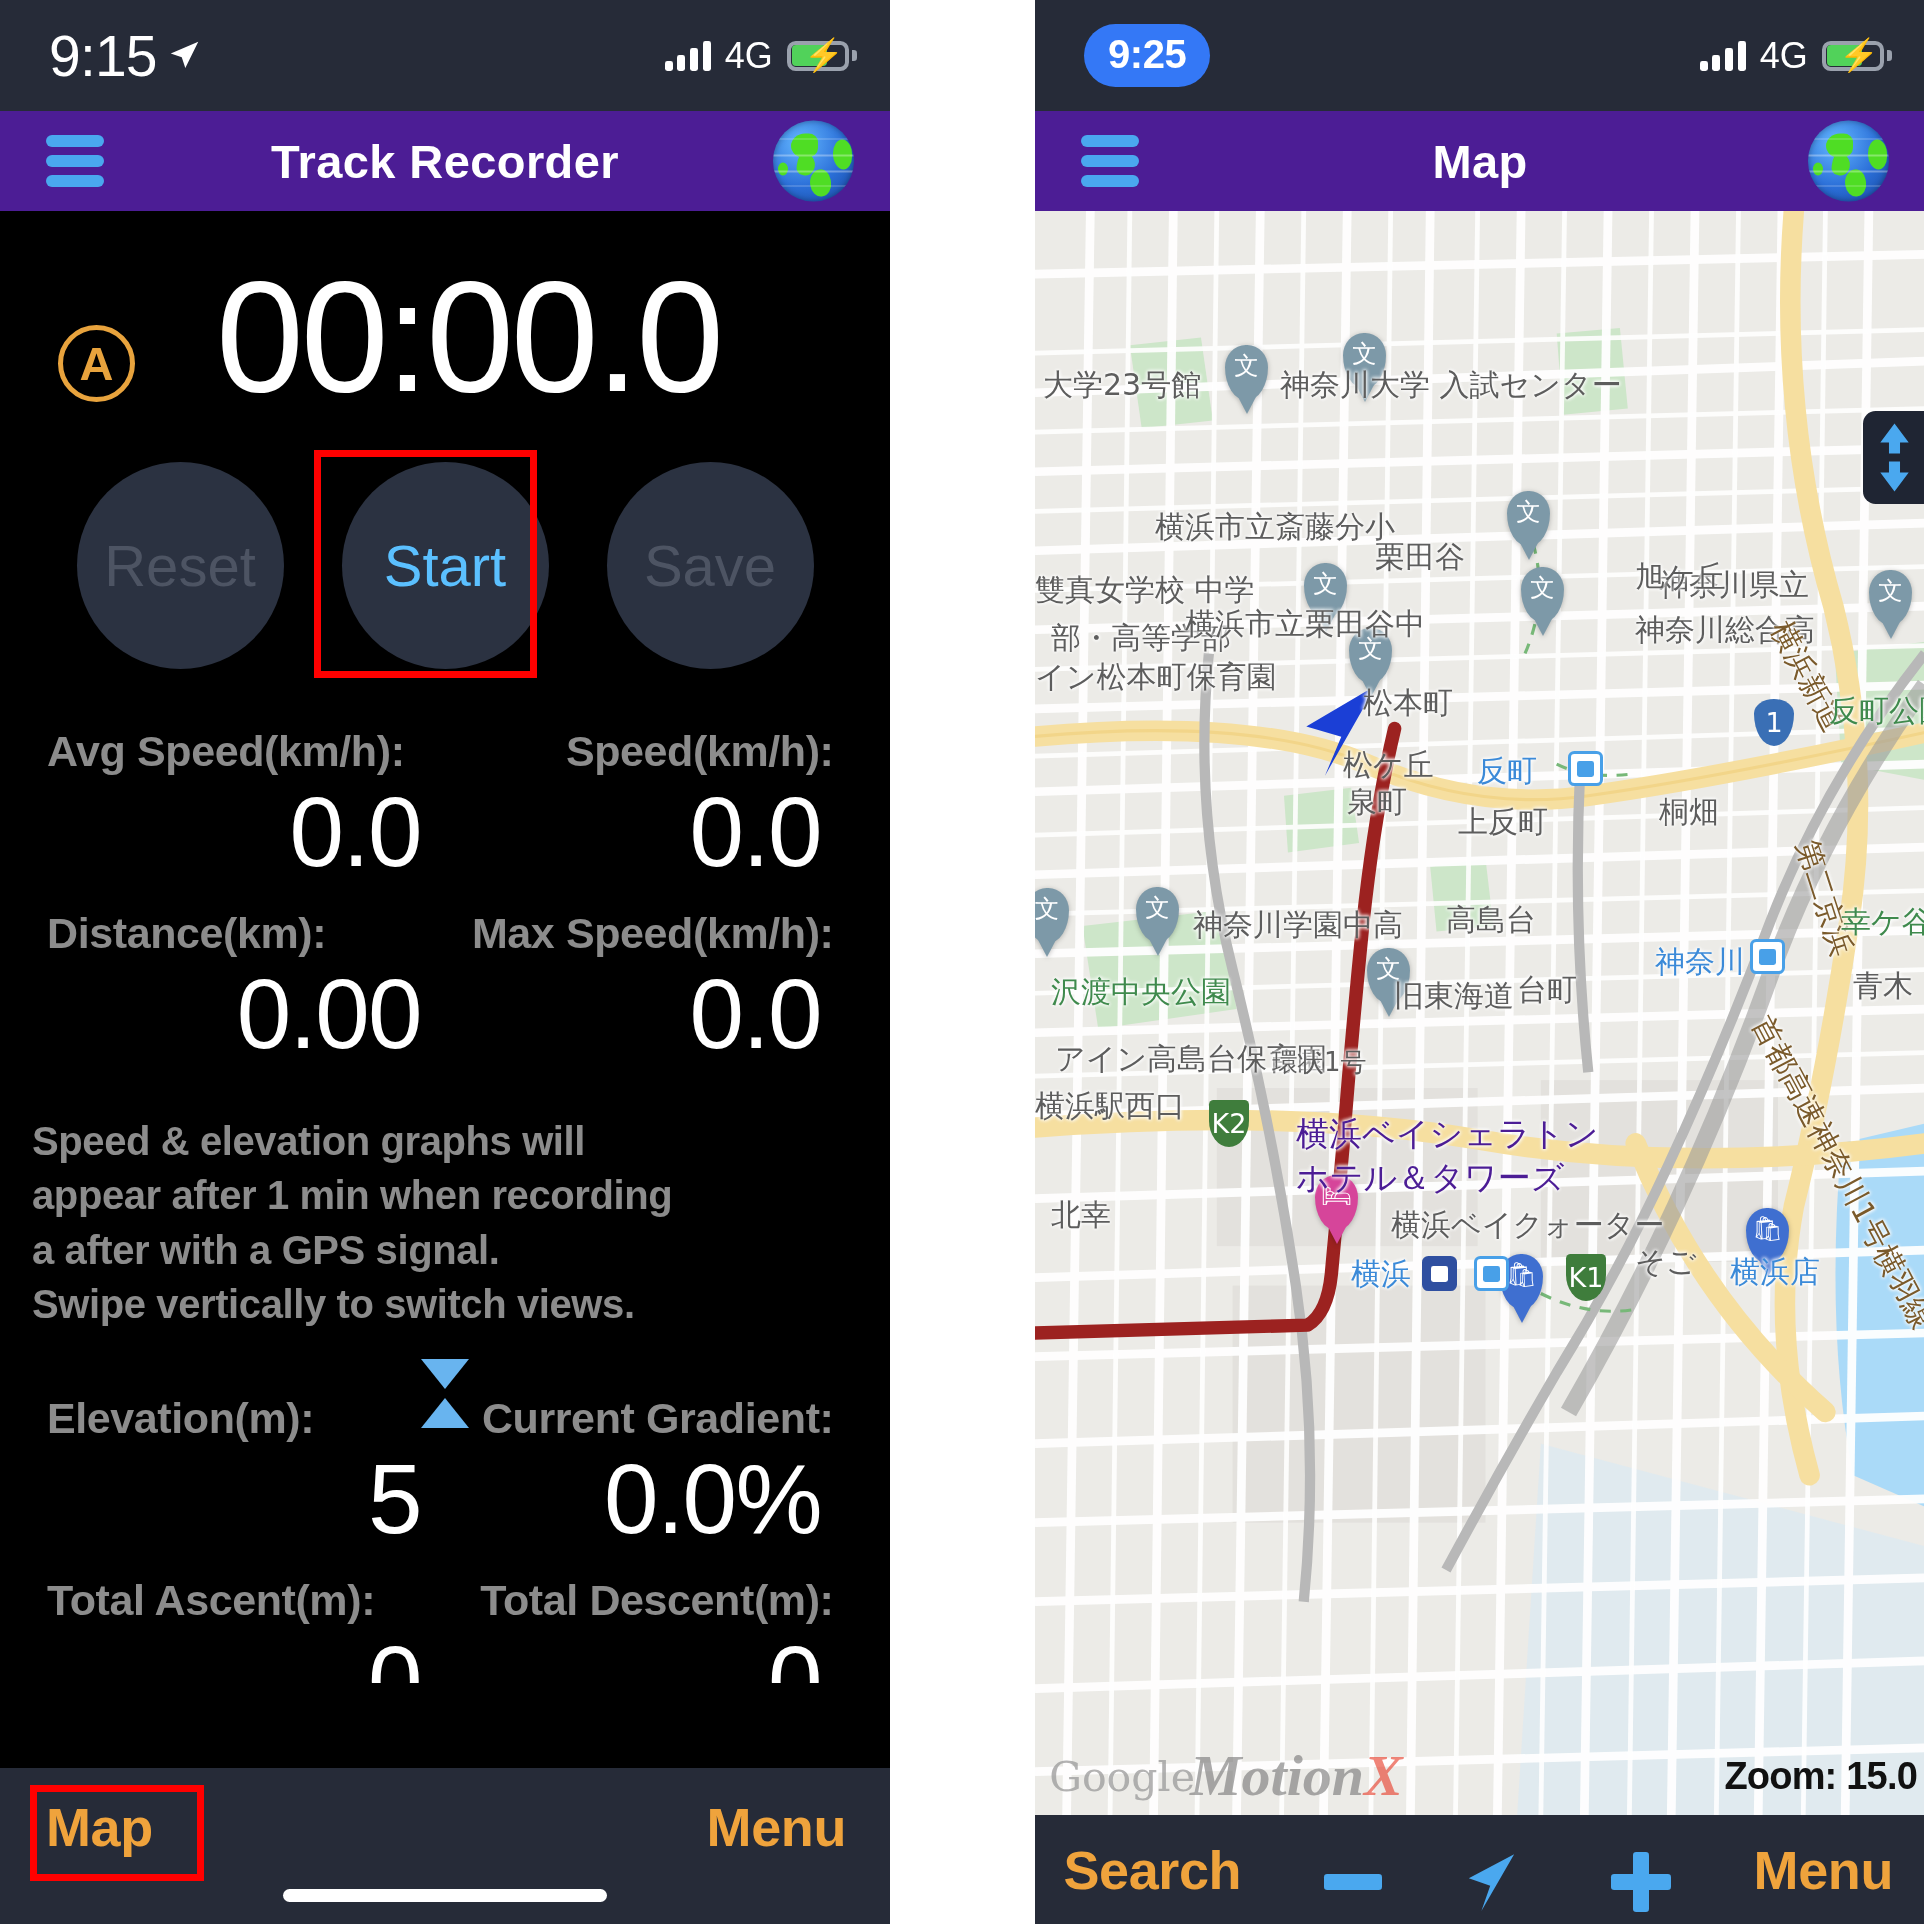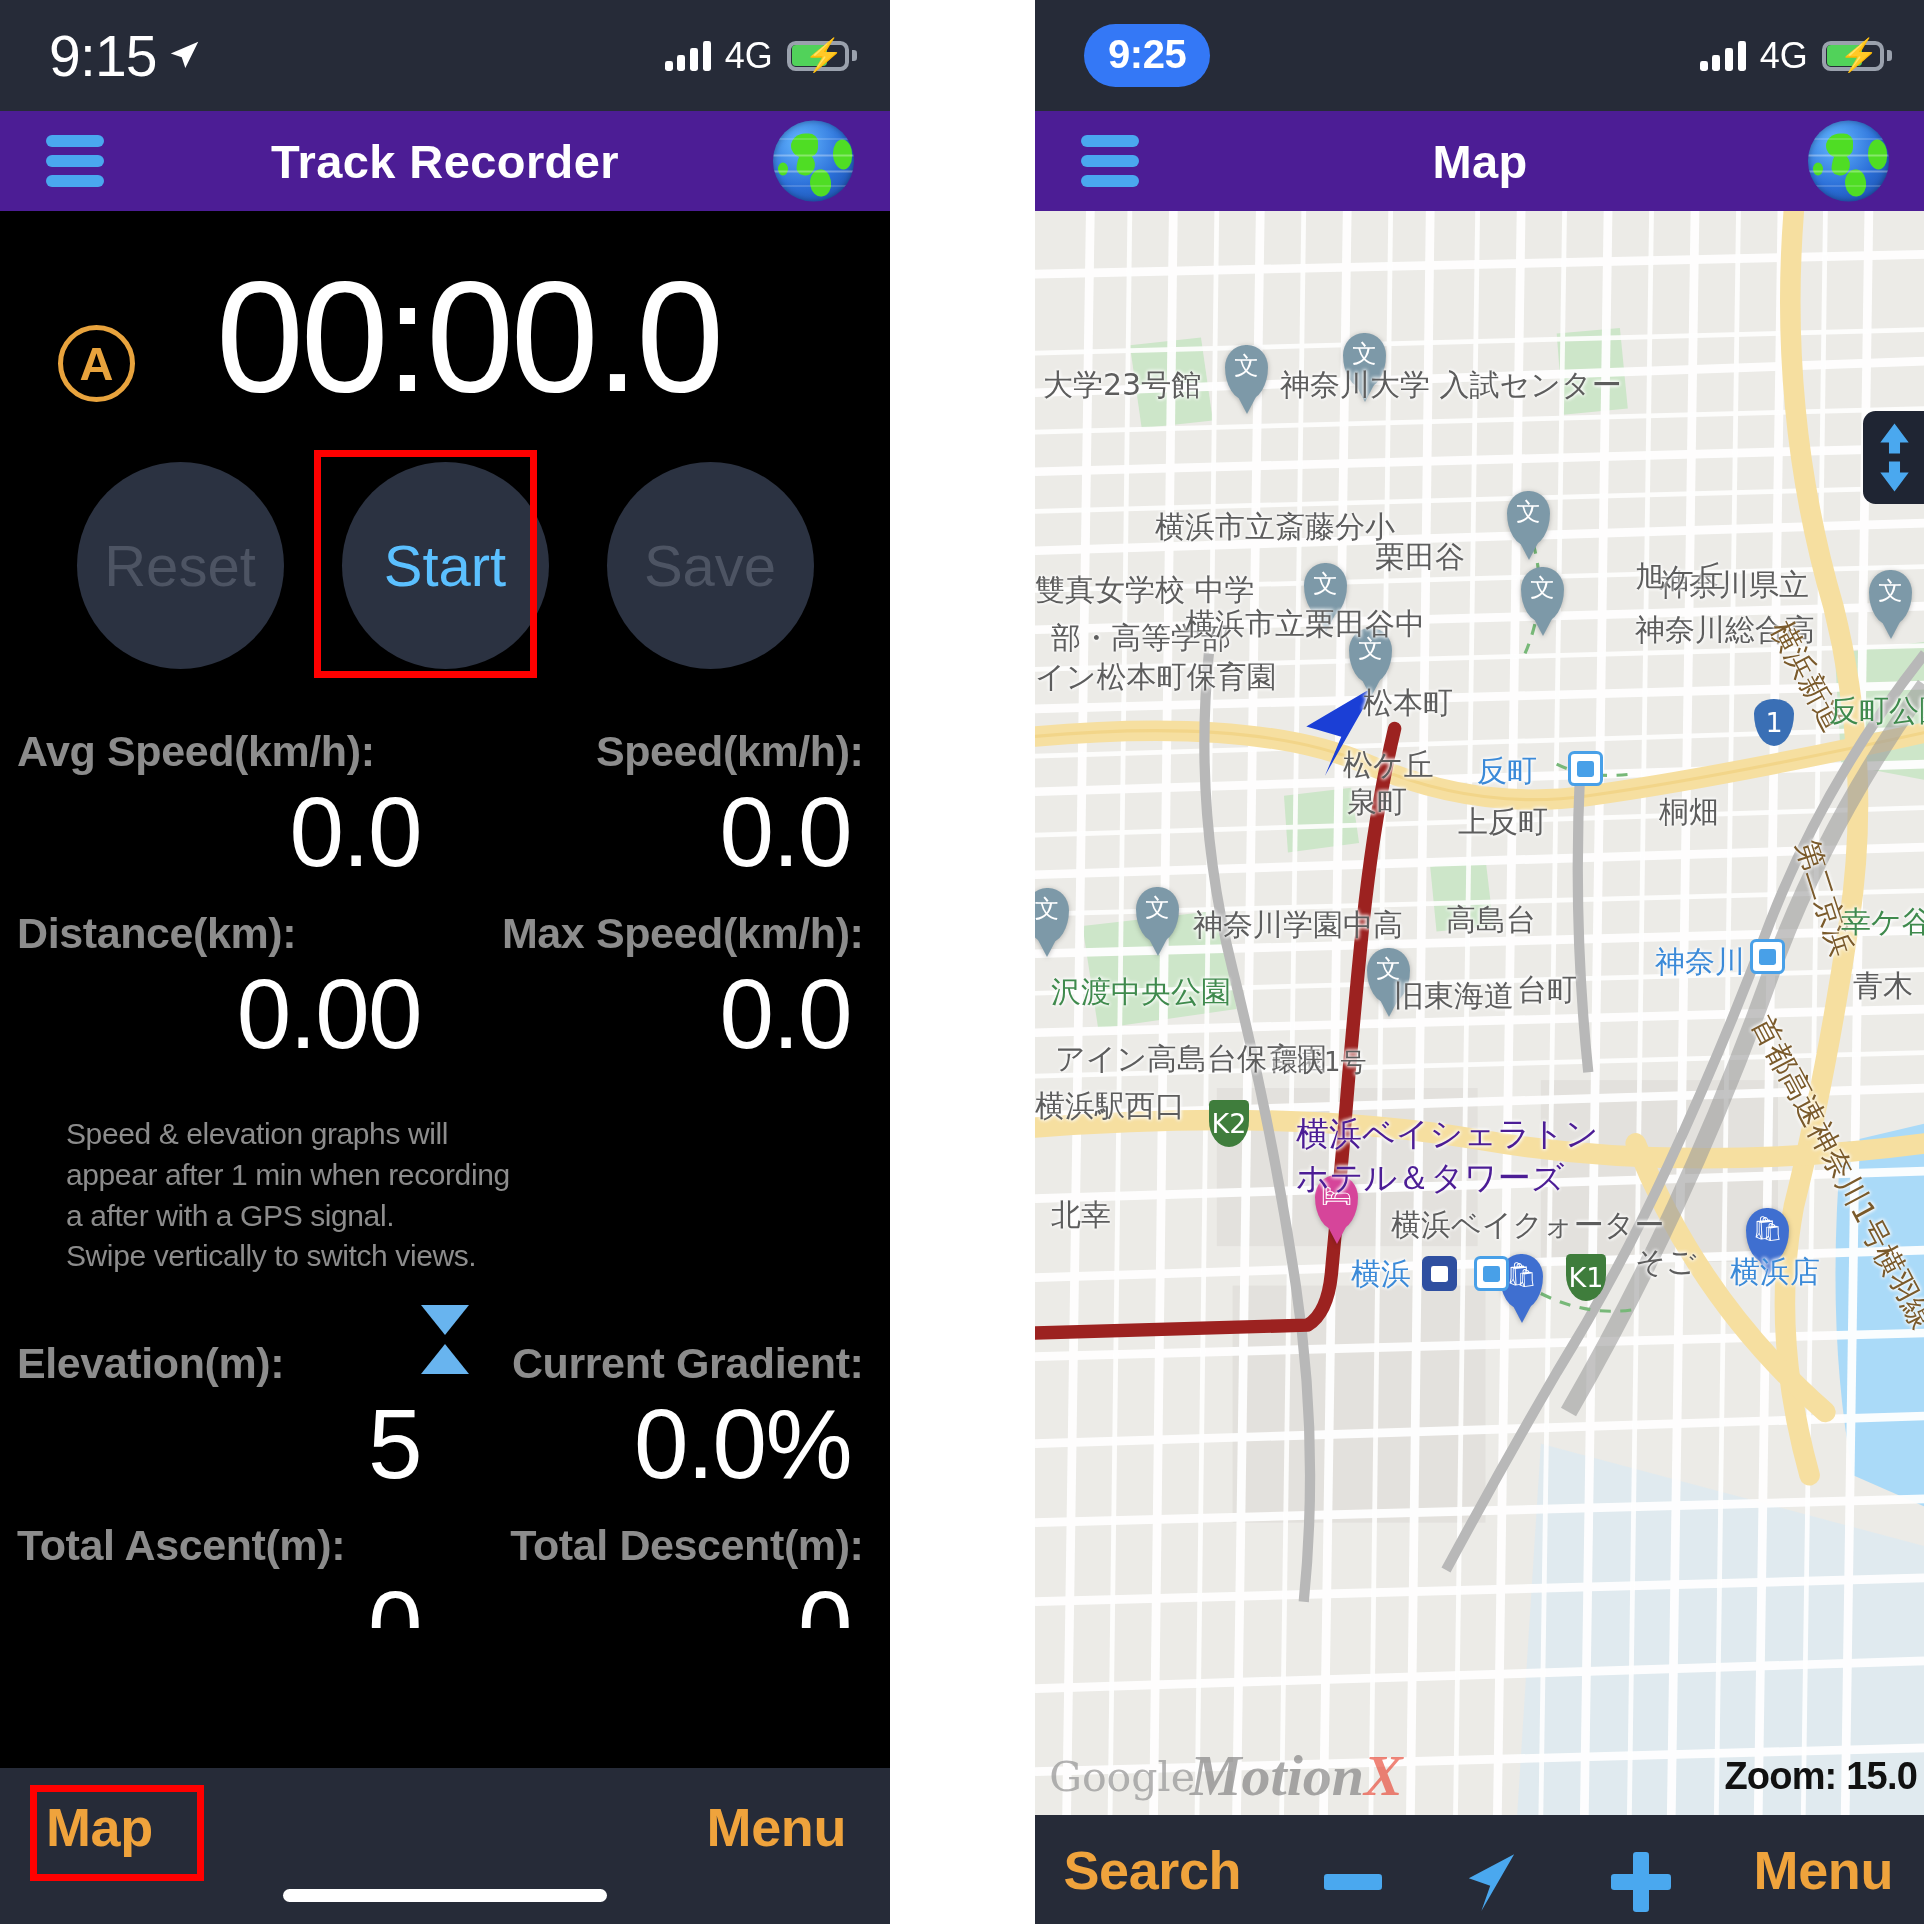--- a/index.html
+++ b/index.html
@@ -104,37 +104,37 @@
     display:flex; align-items:center; justify-content:center;
     font-size: 58px; font-family: "Liberation Sans", sans-serif;
   }
   .rbtn.disabled { color:#4d5463; }
   .rbtn.active { color:#5bc0ff; }
   .hl-start {
     position:absolute; left: 314px; top: -12.6px; width: 223px; height: 228px;
     border: 7.1px solid #ff0000; pointer-events:none;
   }
 
-  .stats { margin-top: 58px; padding: 0 17px; }
+  .stats { margin-top: 58px; padding: 0 47px; }
   .stat-row { display:flex; }
   .stat-cell { width: 50%; }
   .stat-label {
     color:#8c8c8c; font-size: 43px; font-weight: bold; letter-spacing: -0.4px;
     white-space: nowrap;
   }
   .stat-cell.right .stat-label { text-align: right; padding-right: 9.5px; }
   .stat-value {
     color:#ffffff; font-size: 98px; font-weight: 300; text-align: right;
     line-height: 1.15; padding-right: 24px; letter-spacing: -1.6px;
   }
   .stat-cell.right .stat-value { padding-right: 22px; }
   .row-gap { height: 20.5px; }
 
   .info-text {
-    margin: 43px 0 0 66px; color:#8c8c8c; font-size: 30px; font-weight: normal;
+    margin: 43px 0 0 32px; color:#8c8c8c; font-size: 40px; font-weight: bold;
     line-height: 1.36; letter-spacing: -0.4px;
   }
 
   .elev-arrows {
     position:relative; height: 92px; display:flex; flex-direction:column;
     align-items:center; justify-content:center; gap: 9.5px; margin-top: 16px;
   }
   .tri-down { width:0; height:0; border-left: 24px solid transparent; border-right: 24px solid transparent; border-top: 30px solid #68b4ef; }
   .tri-up   { width:0; height:0; border-left: 24px solid transparent; border-right: 24px solid transparent; border-bottom: 30px solid #68b4ef; }
   .stat-clip { overflow: hidden; }

